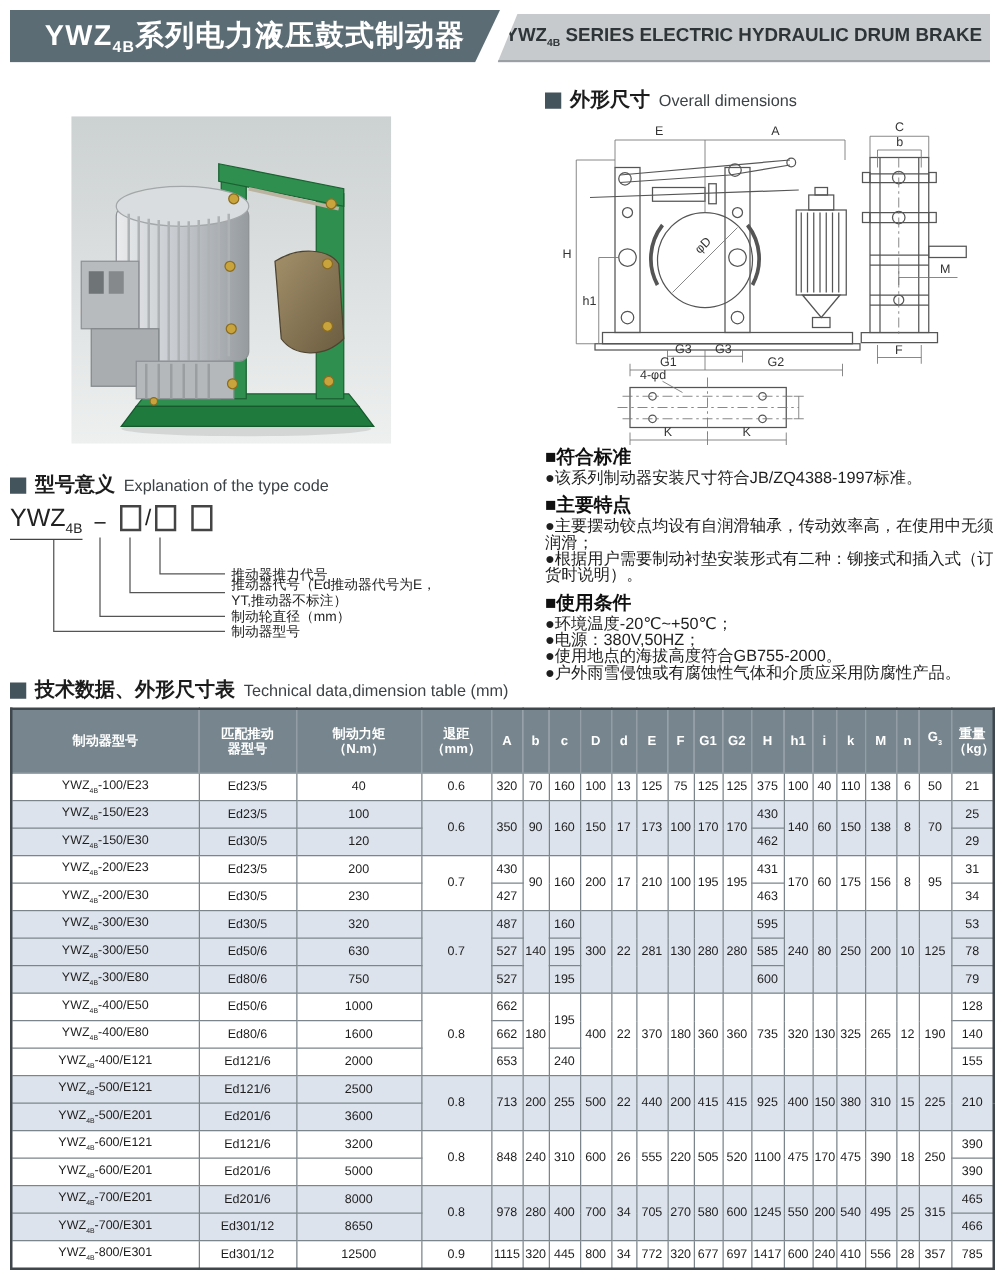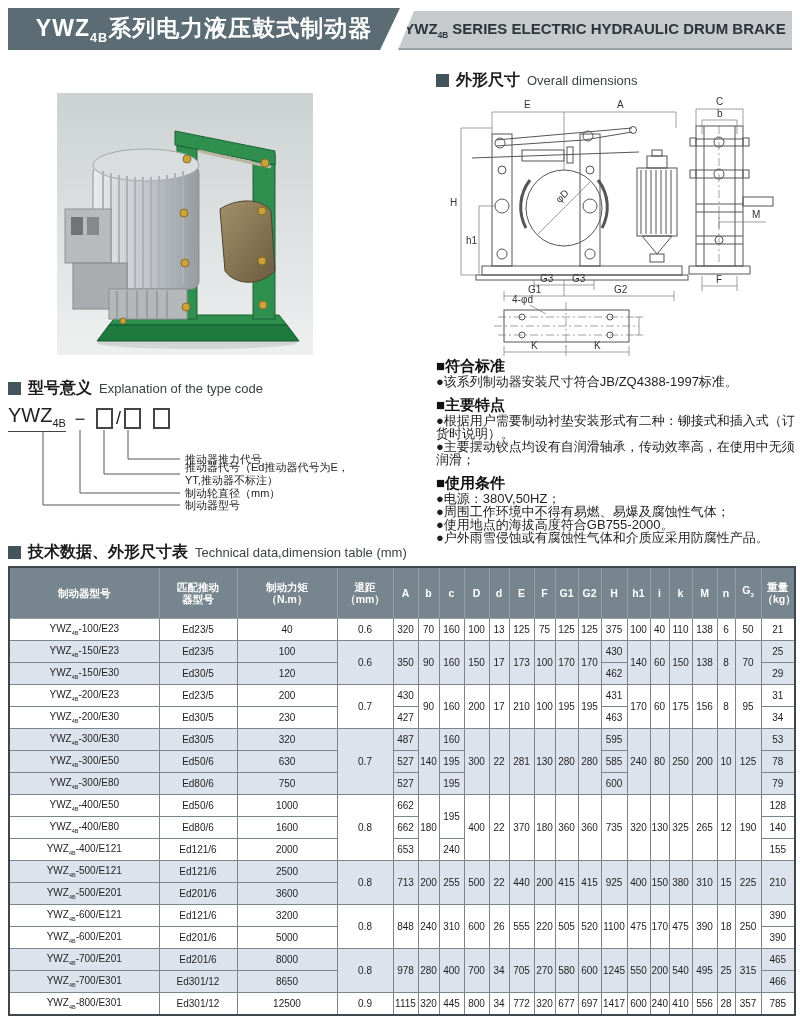--- a/index.html
+++ b/index.html
@@ -25,21 +25,21 @@
   
   .drawing{position:absolute;left:434px;top:94px;width:366px;height:262px;}
   .drawing text{font-size:10px;fill:#333;font-family:"Liberation Sans",sans-serif;}
   
   .rcol{position:absolute;left:436px;top:356px;width:362px;}
   .bsec{margin-bottom:7px;}
   .bsec .bt{font-size:15px;font-weight:bold;color:#101010;line-height:19px;}
   .bsec .bl{font-size:13px;line-height:13px;color:#1e1e1e;}
   
   .tcode{position:absolute;left:8px;top:400px;width:425px;height:140px;}
-  .tc-line{position:absolute;left:0;top:4px;font-size:20px;color:#222;display:flex;align-items:center;}
+  .tc-line{position:absolute;left:0;top:4px;font-size:20px;color:#222;display:flex;}
   .tc-name{border-bottom:1px solid #444;padding-bottom:2px;}
   .tc-dash{margin:0 4px;}
   .tc-box{display:inline-block;width:13px;height:17px;border:2px solid #444;margin:0 2px;vertical-align:middle;}
   .tc-slash{font-size:18px;margin:0 1px;}
   .tc-svg{position:absolute;left:0;top:0;width:425px;height:140px;}
   .tc-svg line,.tc-svg polyline{stroke:#555;stroke-width:1;fill:none;}
   .tc-svg text{font-size:11px;fill:#222;font-family:"Liberation Sans","DejaVu Sans",sans-serif;}
   
   .spec-wrap{position:absolute;left:8px;top:566px;width:786px;}
   #spec-table{border-collapse:collapse;table-layout:fixed;width:786px;border:2px solid #3f474d;}
@@ -267,27 +267,27 @@
   <text x="160" y="255">K</text>
 </svg>
 
 <div class="rcol">
   <div class="bsec">
     <div class="bt">■符合标准</div>
     <div class="bl">●该系列制动器安装尺寸符合JB/ZQ4388-1997标准。</div>
   </div>
   <div class="bsec">
     <div class="bt">■主要特点</div>
+    <div class="bl">●主要摆动铰点均设有自润滑轴承，传动效率高，在使用中无须润滑；</div>
     <div class="bl">●根据用户需要制动衬垫安装形式有二种：铆接式和插入式（订货时说明）。</div>
-    <div class="bl">●主要摆动铰点均设有自润滑轴承，传动效率高，在使用中无须润滑；</div>
   </div>
   <div class="bsec">
     <div class="bt">■使用条件</div>
+    <div class="bl">●环境温度-20℃~+50℃；</div>
     <div class="bl">●电源：380V,50HZ；</div>
-    <div class="bl">●周围工作环境中不得有易燃、易爆及腐蚀性气体；</div>
     <div class="bl">●使用地点的海拔高度符合GB755-2000。</div>
     <div class="bl">●户外雨雪侵蚀或有腐蚀性气体和介质应采用防腐性产品。</div>
   </div>
 </div>
 
 <div class="sec-head" style="left:8px;top:378px;">
   <span class="sq"></span>
   <span class="sec-cn">型号意义</span>
   <span class="sec-en">Explanation of the type code</span>
 </div>

